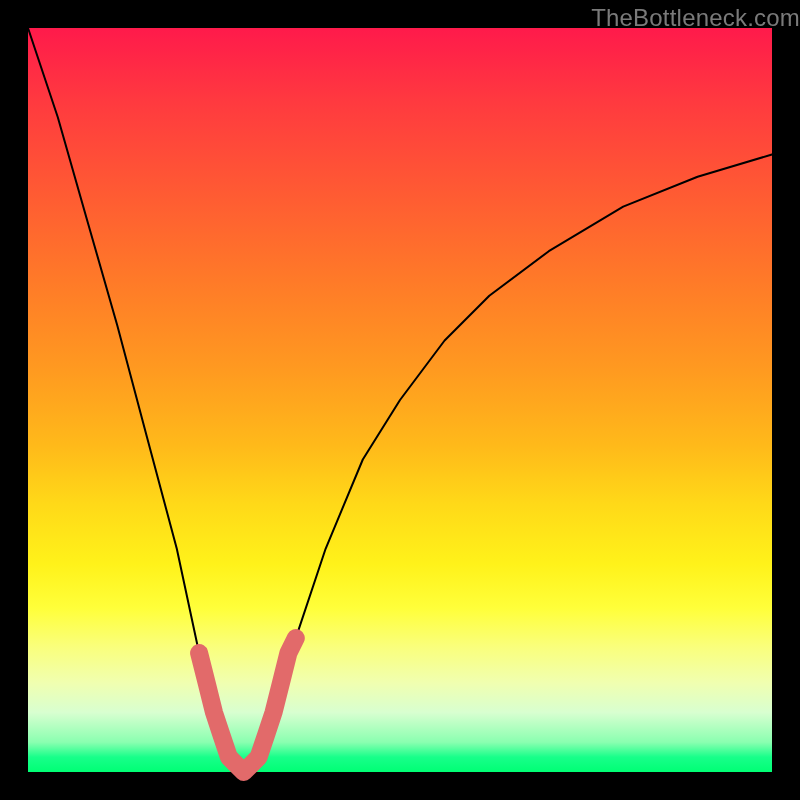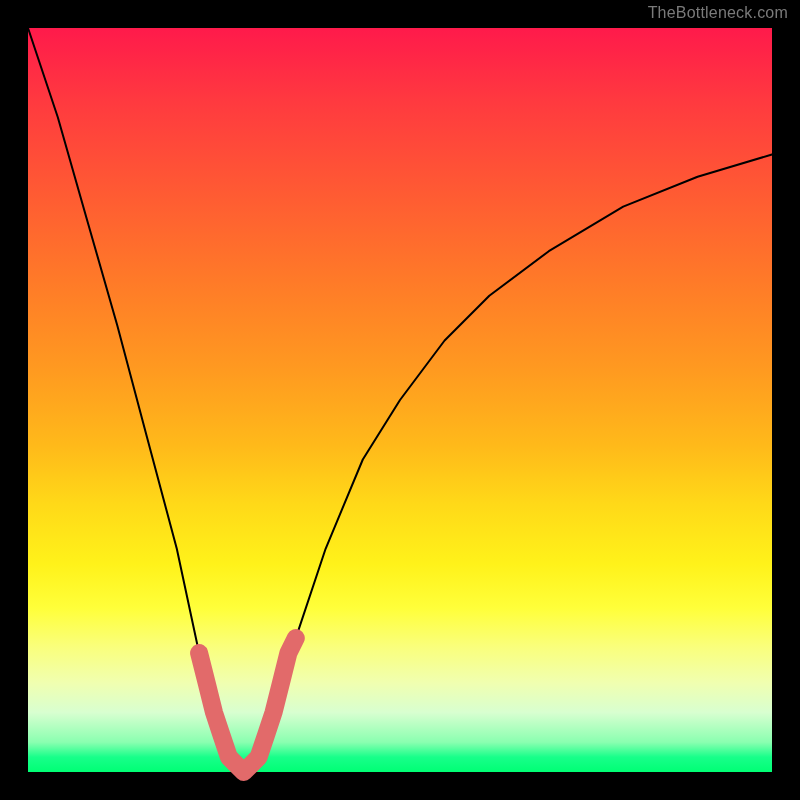--- a/index.html
+++ b/index.html
@@ -46,23 +46,23 @@
     position: absolute;
     left: 0;
     top: 0;
     width: 744px;
     height: 744px;
     overflow: visible;
   }
   .watermark {
     position: absolute;
     top: 4px;
-    right: 12px;
+    right: 0;
     color: #7a7a7a;
-    font-size: 16px;
+    font-size: 24px;
     letter-spacing: 0.2px;
     user-select: none;
   }
 </style>
 </head>
 <body>
 
 <div class="frame">
 
   <div class="watermark">TheBottleneck.com</div>

